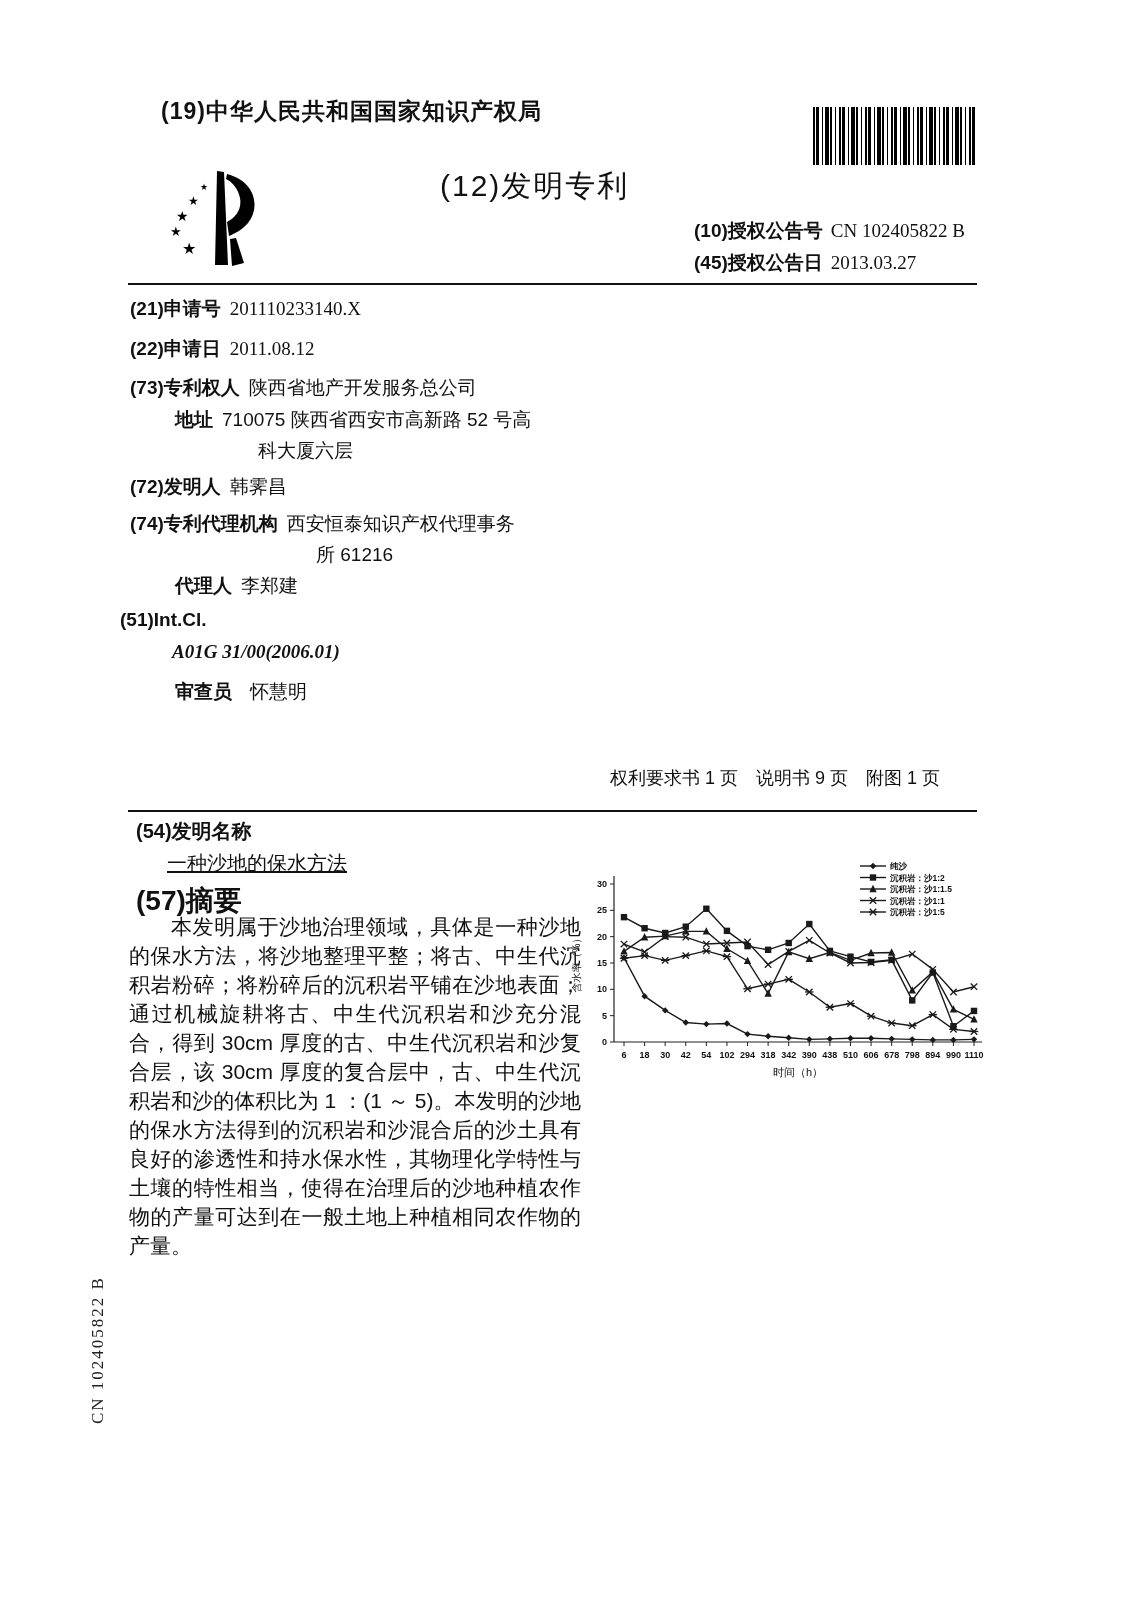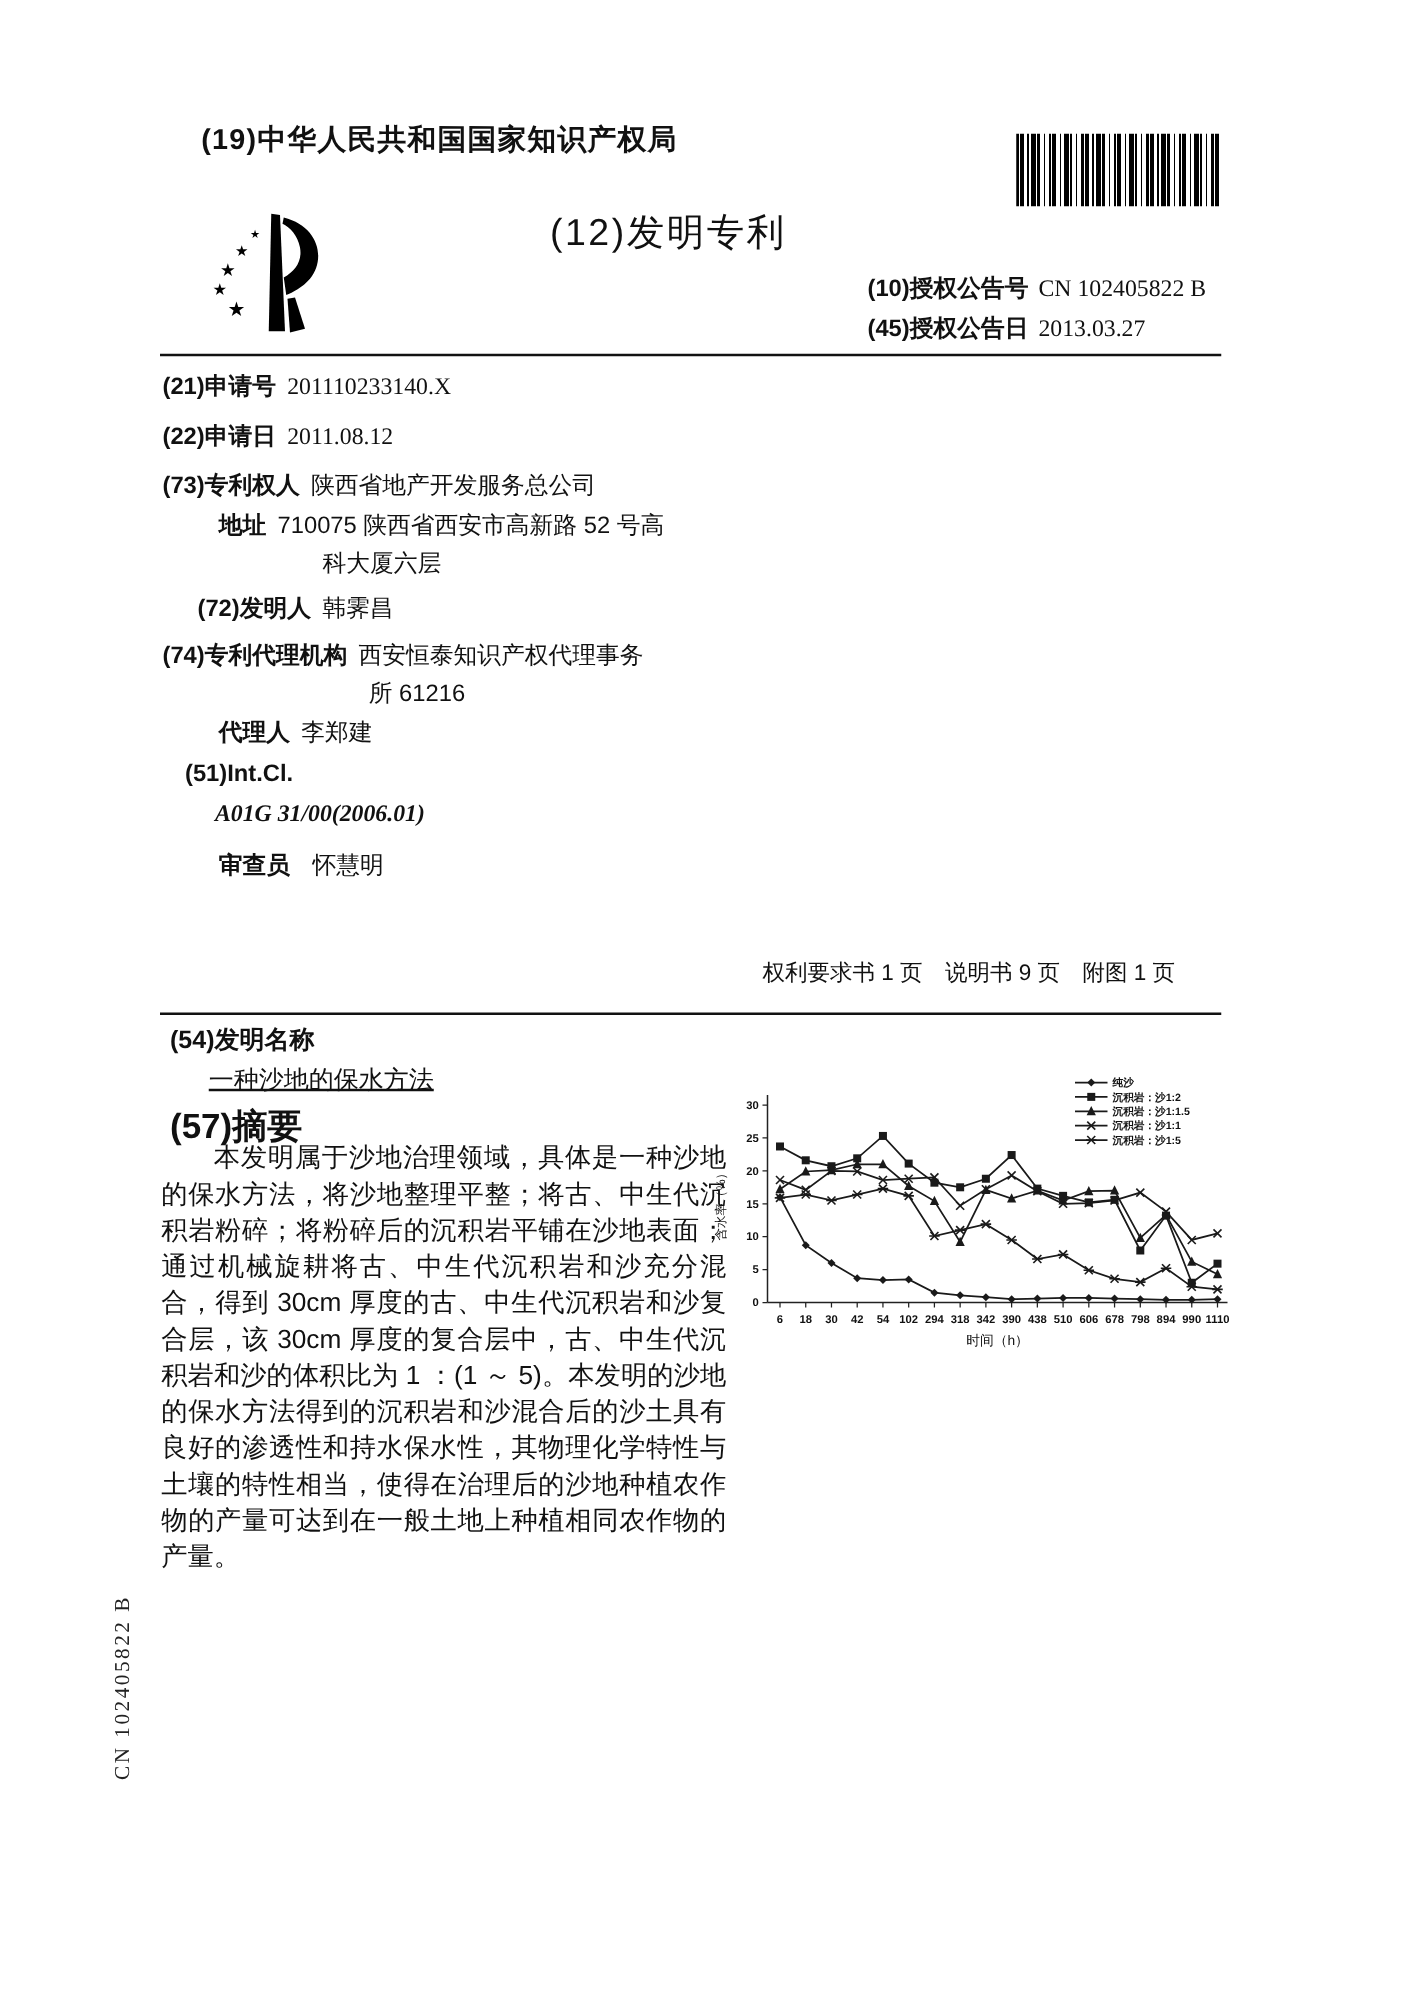--- a/index.html
+++ b/index.html
@@ -83,33 +83,33 @@
 </div>
 <div class="abs row" style="left:130px;top:375px;">
   <span class="lab">(73)专利权人</span><span class="val">陕西省地产开发服务总公司</span>
 </div>
 <div class="abs row" style="left:175px;top:407px;">
   <span class="lab">地址</span><span class="val">710075 陕西省西安市高新路 52 号高</span>
 </div>
 <div class="abs row" style="left:258px;top:438px;">
   <span>科大厦六层</span>
 </div>
-<div class="abs row" style="left:130px;top:474px;margin-left:28px;">
+<div class="abs row" style="left:130px;top:474px;">
   <span class="lab">(72)发明人</span><span class="val">韩霁昌</span>
 </div>
 <div class="abs row" style="left:130px;top:511px;">
   <span class="lab">(74)专利代理机构</span><span class="val">西安恒泰知识产权代理事务</span>
 </div>
-<div class="abs row" style="left:295px;top:542px;">
+<div class="abs row" style="left:316px;top:542px;">
   <span>所 61216</span>
 </div>
 <div class="abs row" style="left:175px;top:573px;">
   <span class="lab">代理人</span><span class="val">李郑建</span>
 </div>
-<div class="abs row" style="left:148px;top:609px;">
+<div class="abs row" style="left:120px;top:609px;">
   <span class="lab">(51)Int.Cl.</span>
 </div>
 <div class="abs row" style="left:172px;top:641px;font-style:italic;font-weight:700;">
   <span class="num">A01G 31/00(2006.01)</span>
 </div>
 <div class="abs row" style="left:175px;top:679px;">
   <span class="lab">审查员</span><span class="val" style="margin-left:18px;">怀慧明</span>
 </div>
 
 <div class="abs" id="pagesline">权利要求书 1 页　说明书 9 页　附图 1 页</div>

